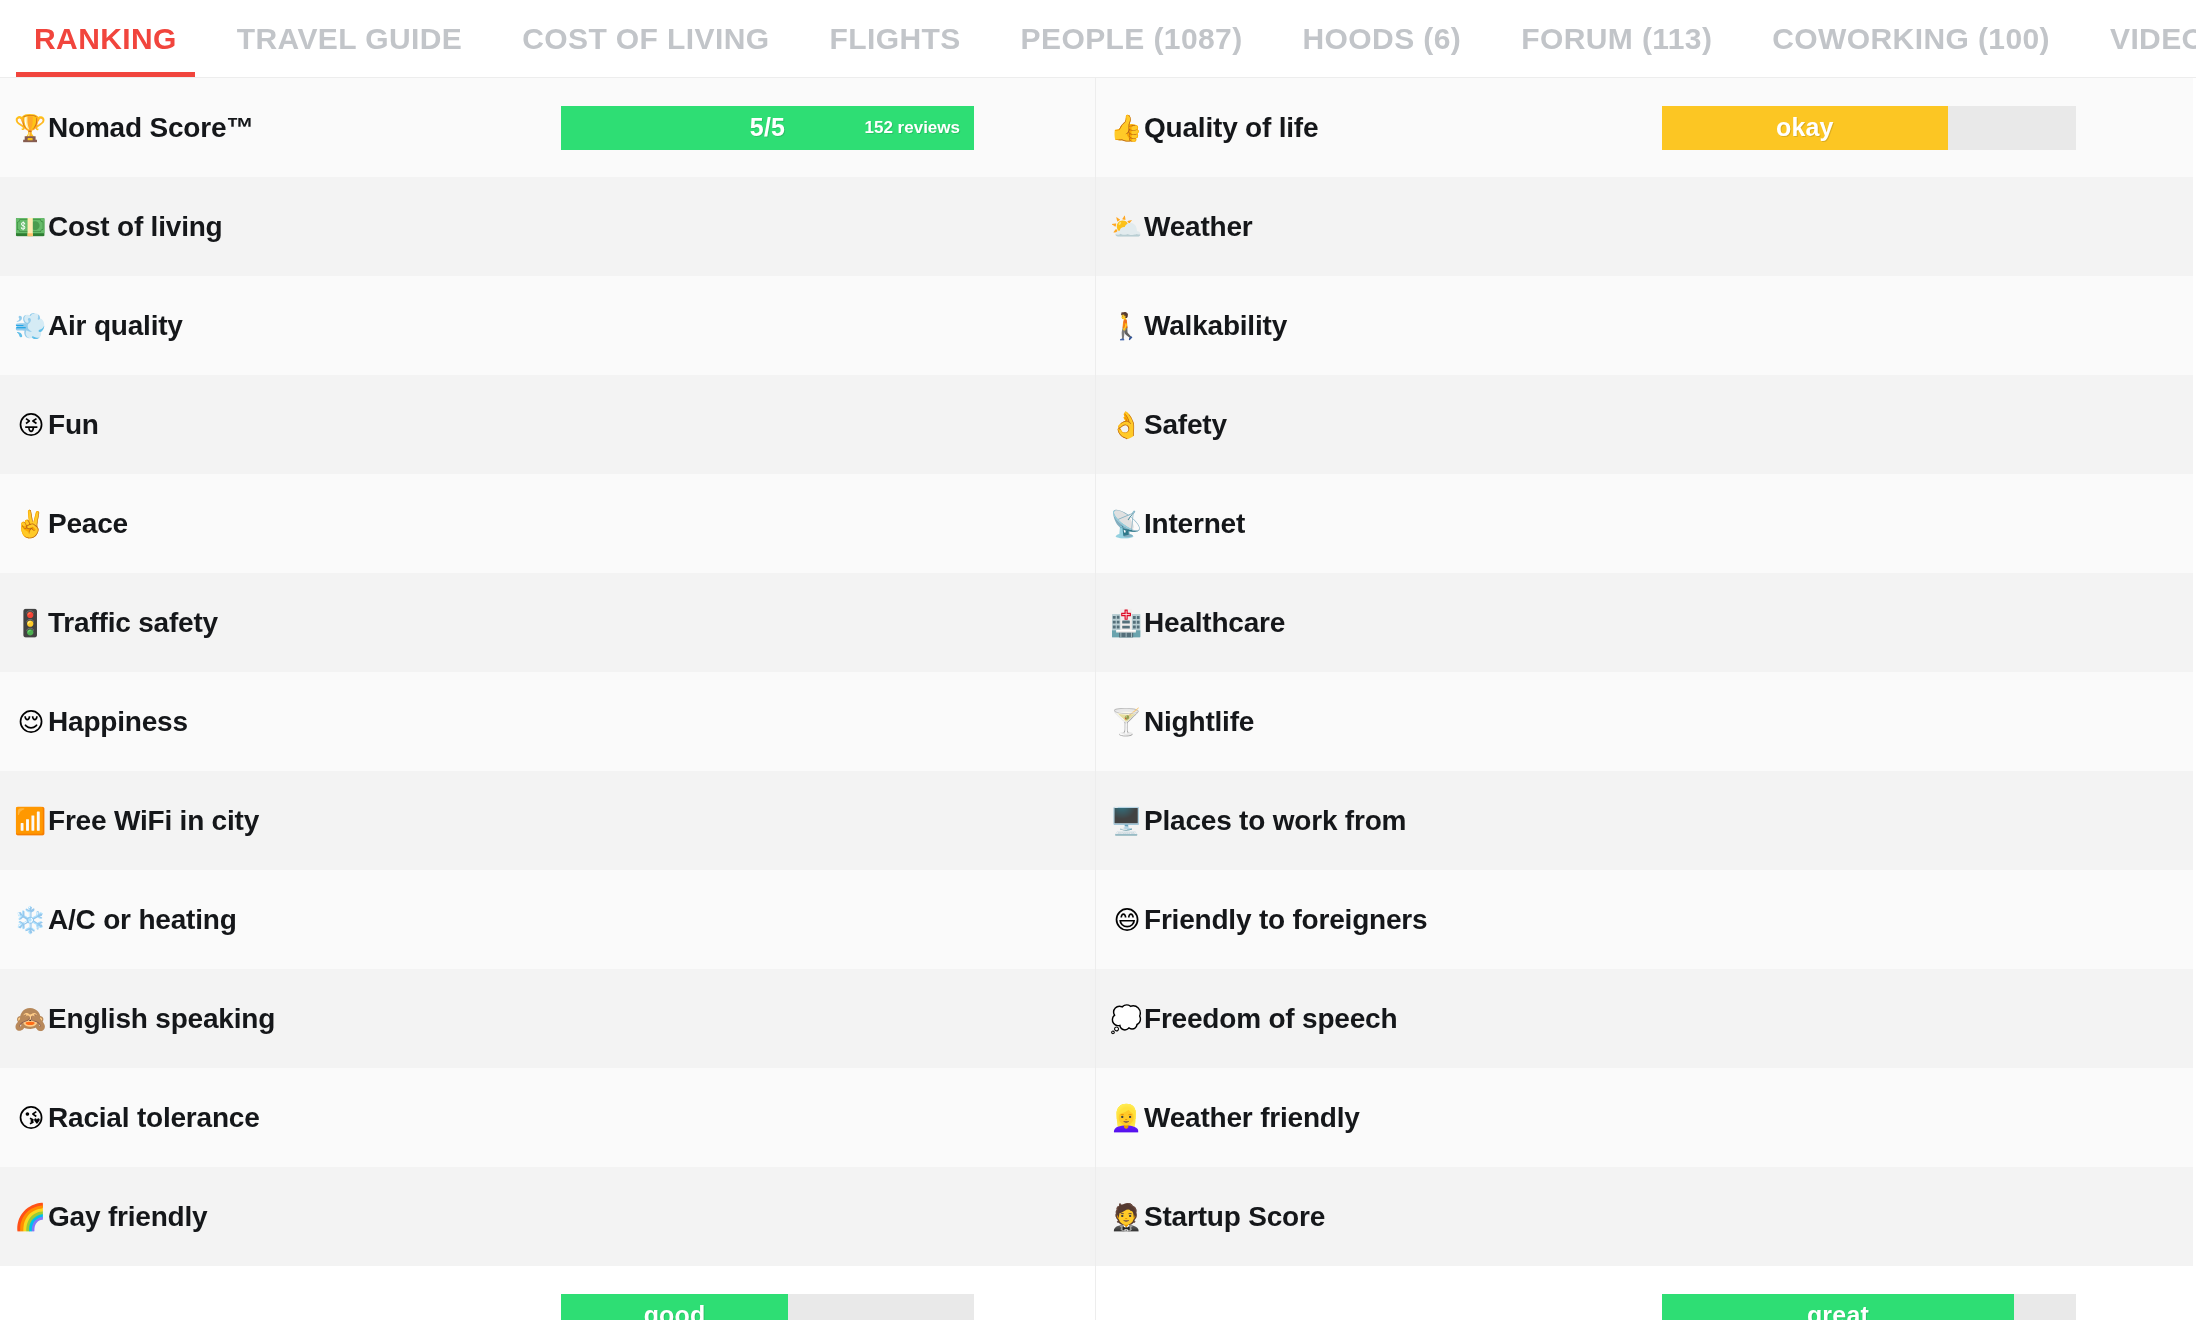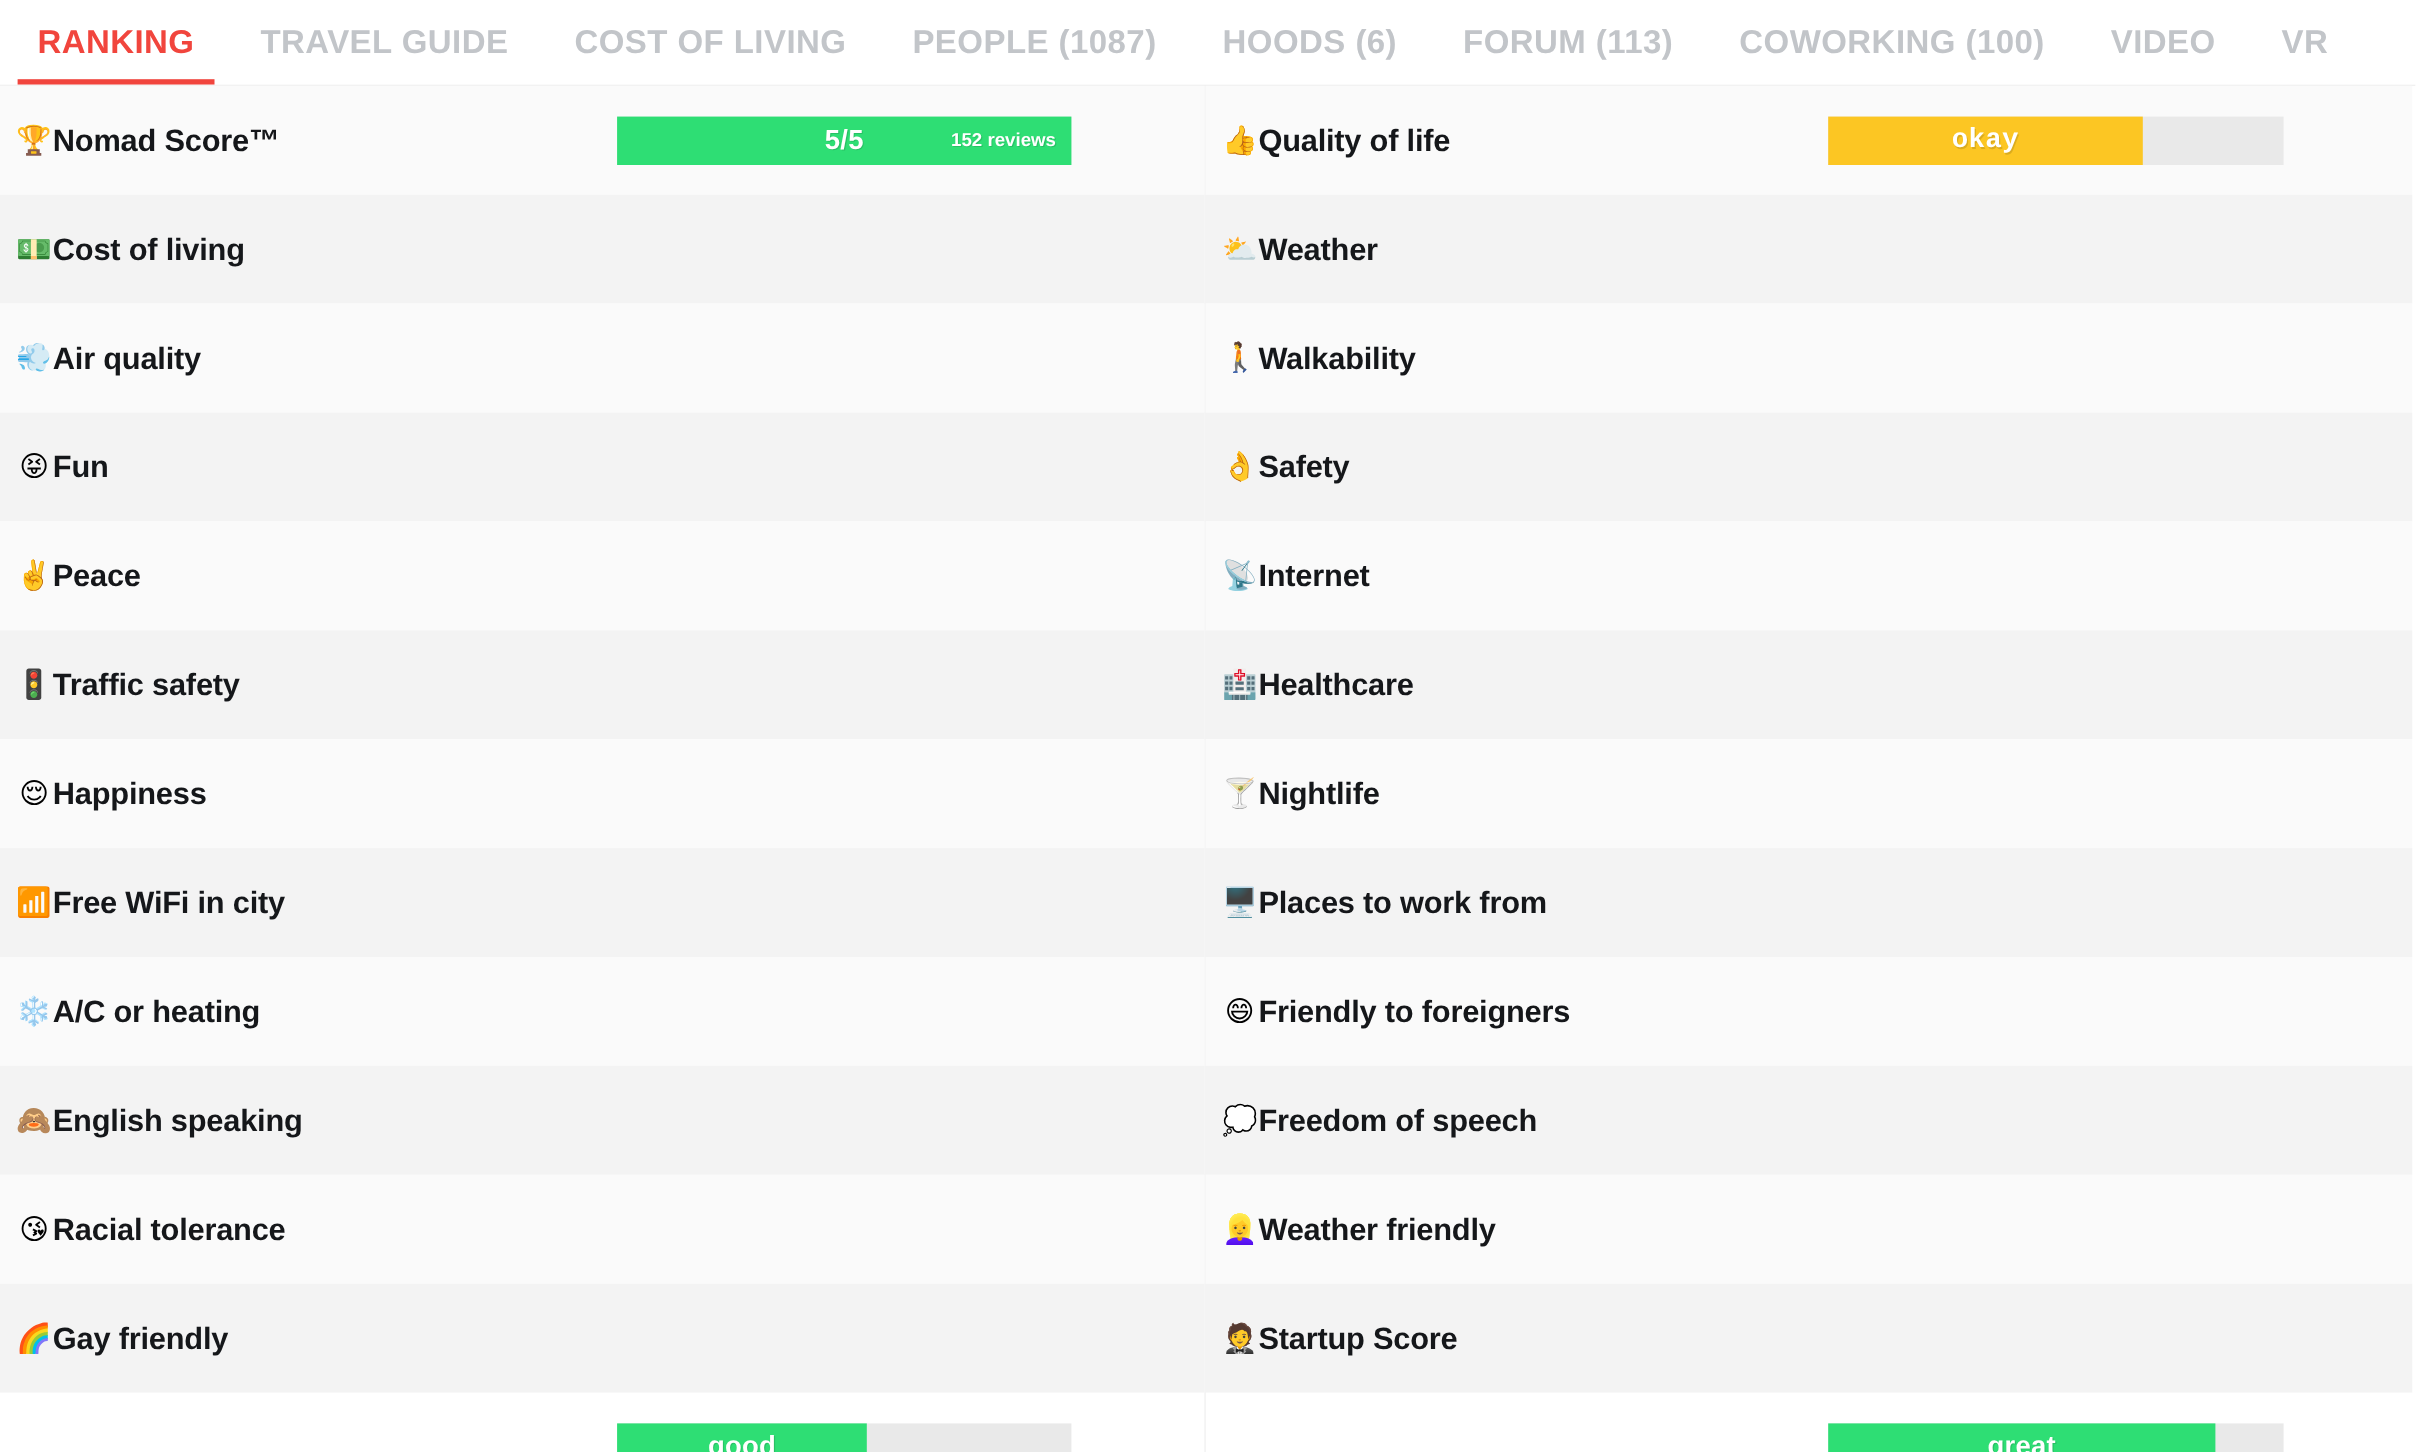--- a/index.html
+++ b/index.html
@@ -92,21 +92,21 @@
   .rowwrap { position:relative; }
 
   .fill {
     position:relative;
     height:100%;
     display:flex;
     align-items:center;
     justify-content:center;
   }
   .fill.green  { background:#2ede74; }
-  .fill.yellow { background:#fcc623;font-family:Liberation Mono, monospace; }
+  .fill.yellow { background:#fcc623; }
   .fill.red    { background:#fc4a43; }
 
   .fill .txt {
     font-size:25px;
     font-weight:bold;
     color:#ffffff;
     letter-spacing:0.2px;
     text-shadow:1px 1px 0 rgba(0,0,0,0.13);
     white-space:nowrap;
   }
@@ -123,20 +123,21 @@
   
   #bottomstrip { height:0px; background:#f0f0f0; }
 </style>
 </head>
 <body>
 
 <div id="tabbar">
     <div class="tab active">RANKING</div>
     <div class="tab">TRAVEL GUIDE</div>
     <div class="tab">COST OF LIVING</div>
+    <div class="tab">FLIGHTS</div>
     <div class="tab">PEOPLE (1087)</div>
     <div class="tab">HOODS (6)</div>
     <div class="tab">FORUM (113)</div>
     <div class="tab">COWORKING (100)</div>
     <div class="tab">VIDEO</div>
     <div class="tab">VR</div>
   </div>
 
 <div id="grid">
   <div class="col left" id="col-left">

